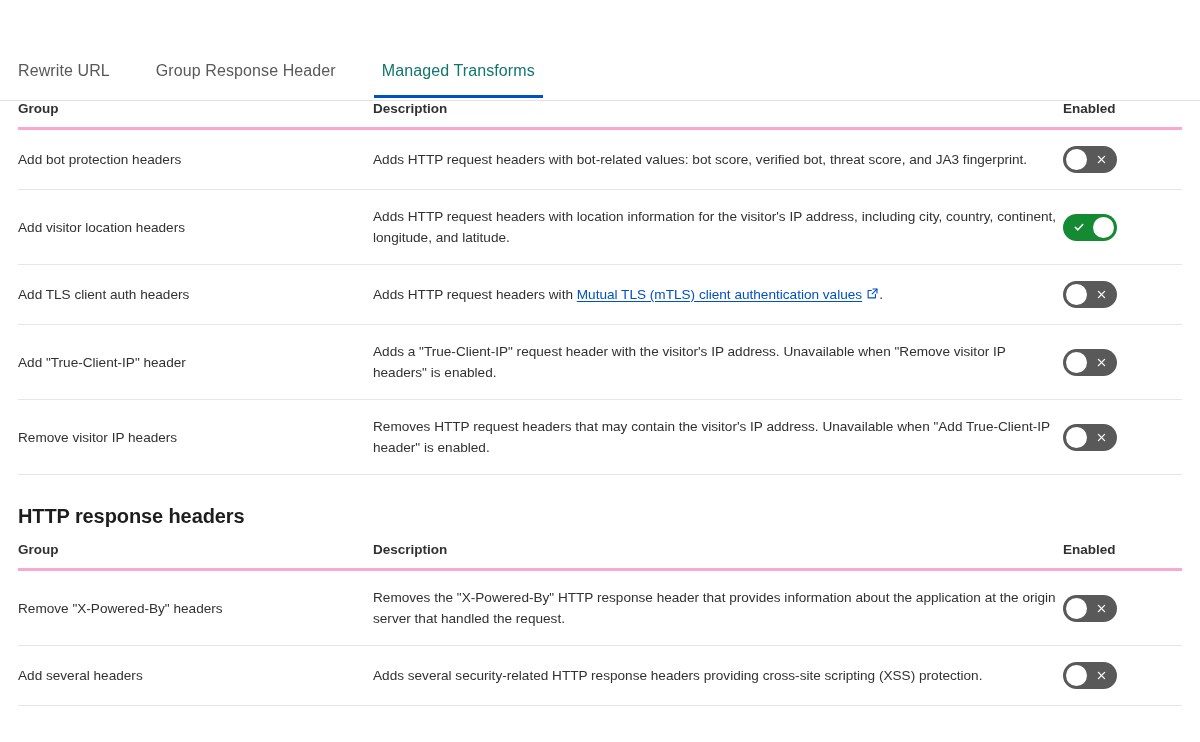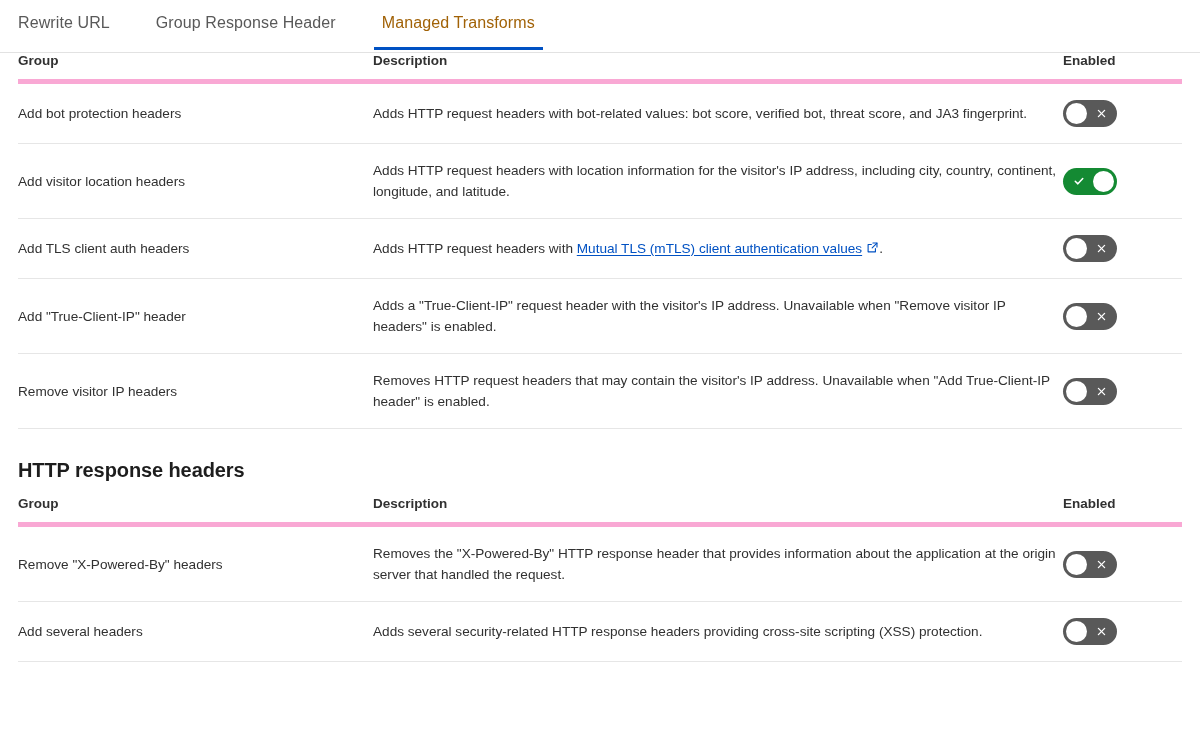--- a/index.html
+++ b/index.html
@@ -13,32 +13,33 @@
   }
 
   
   .tabbar {
     position: relative;
     height: 53px;
     border-bottom: 1px solid #e2e2e2;
     padding-left: 18px;
     display: flex;
     align-items: flex-start;
+    margin-top: 48px;
   }
   .tab {
     position: relative;
     font-size: 16px;
     color: #595959;
     padding: 14px 0 17px 0;
     margin-right: 46px;
     cursor: pointer;
     white-space: nowrap;
     letter-spacing: .1px;
   }
-  .tab.active { color: #a16207; font-weight: 500; }
+  .tab.active { color: #0f766e; font-weight: 500; }
   .tab.active::after {
     content: "";
     position: absolute;
     left: -8px; right: -8px; bottom: -1px;
     height: 3px;
     background: #0051c3;
   }
 
   
   .section { padding: 0 18px; }
@@ -74,21 +75,21 @@
     width: 100%;
     border-collapse: collapse;
     table-layout: fixed;
   }
   table.mt-table th {
     text-align: left;
     font-size: 13.5px;
     font-weight: 700;
     color: #313131;
     padding: 0 0 11px 0;
-    border-bottom: 5px solid #f9a8d4;
+    border-bottom: 3px solid #f9a8d4;
   }
   .col-group  { width: 355px; padding-left: 2px; }
   .col-desc   { width: 690px; padding-left: 3px; }
   .col-enab   { width: auto;  padding-left: 2px; }
 
   table.mt-table td {
     border-bottom: 1px solid #e6e6e6;
     padding: 16px 0;
     vertical-align: middle;
     font-size: 13.6px;

